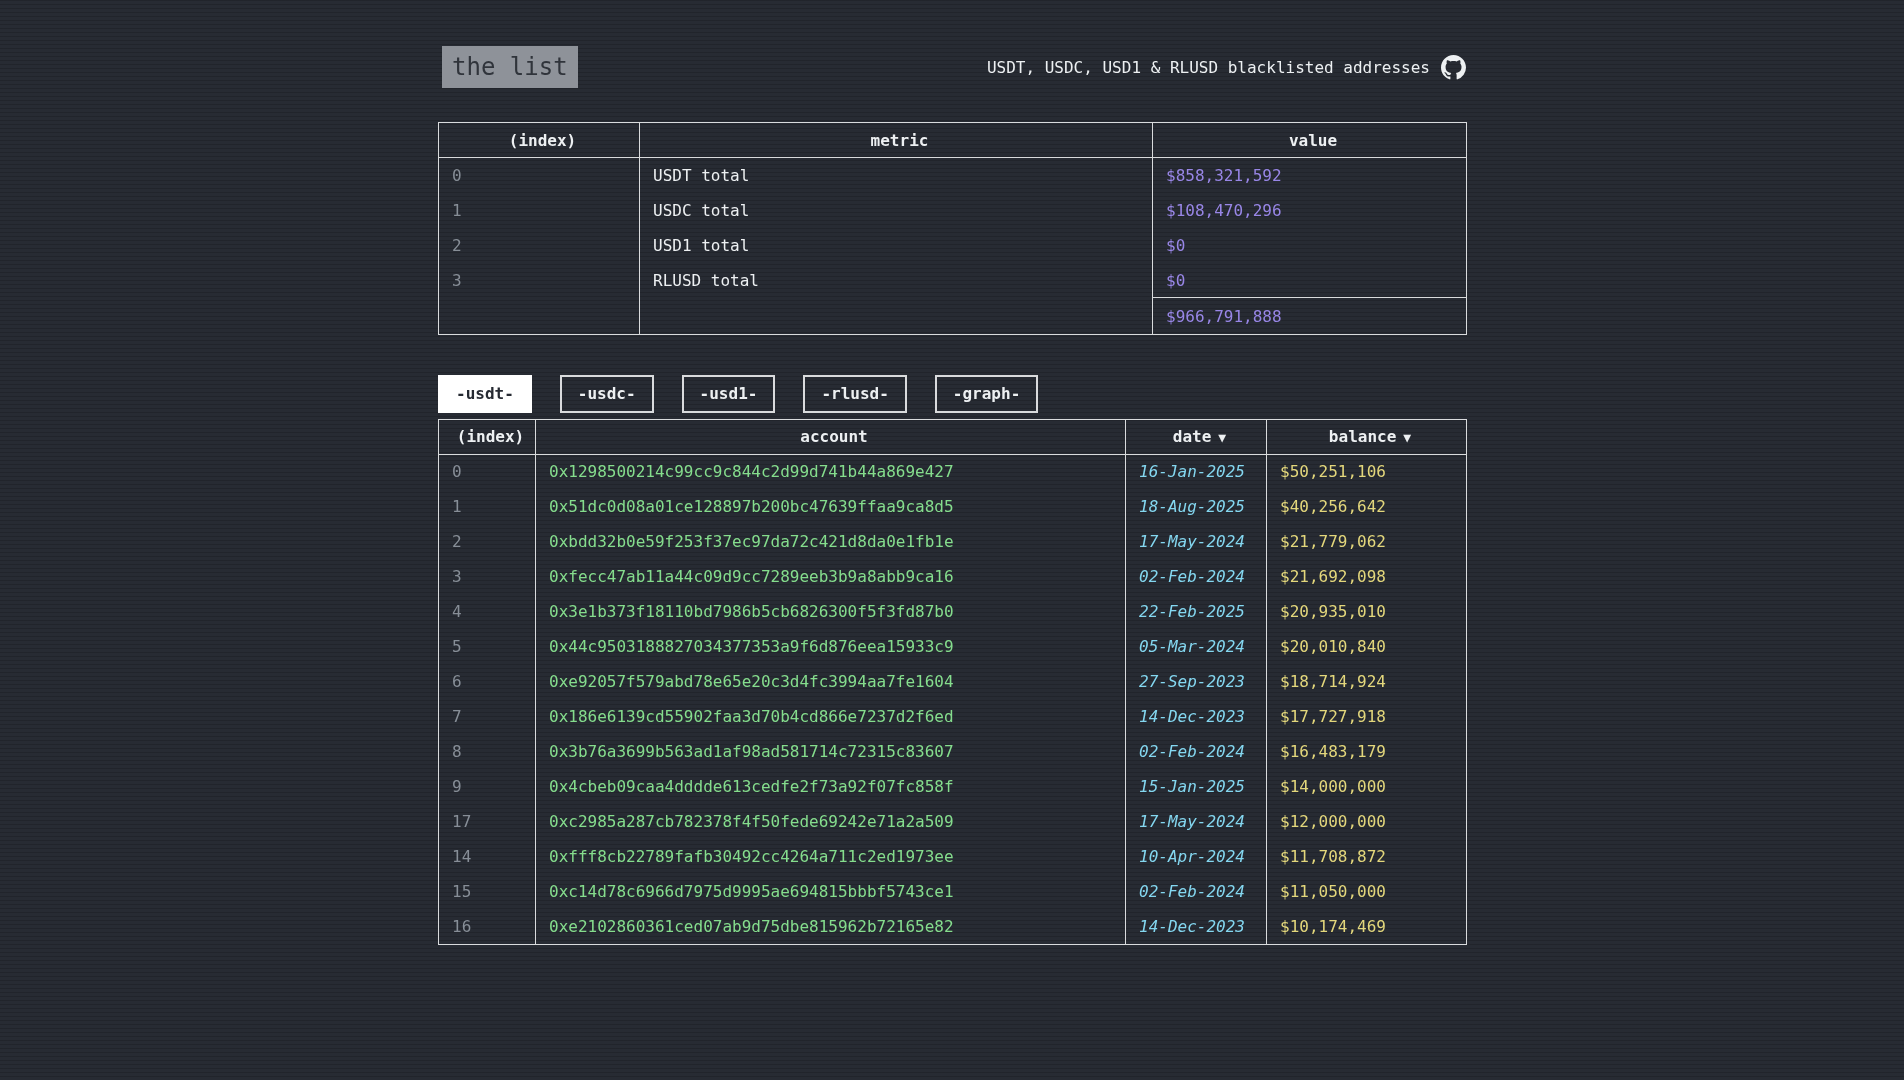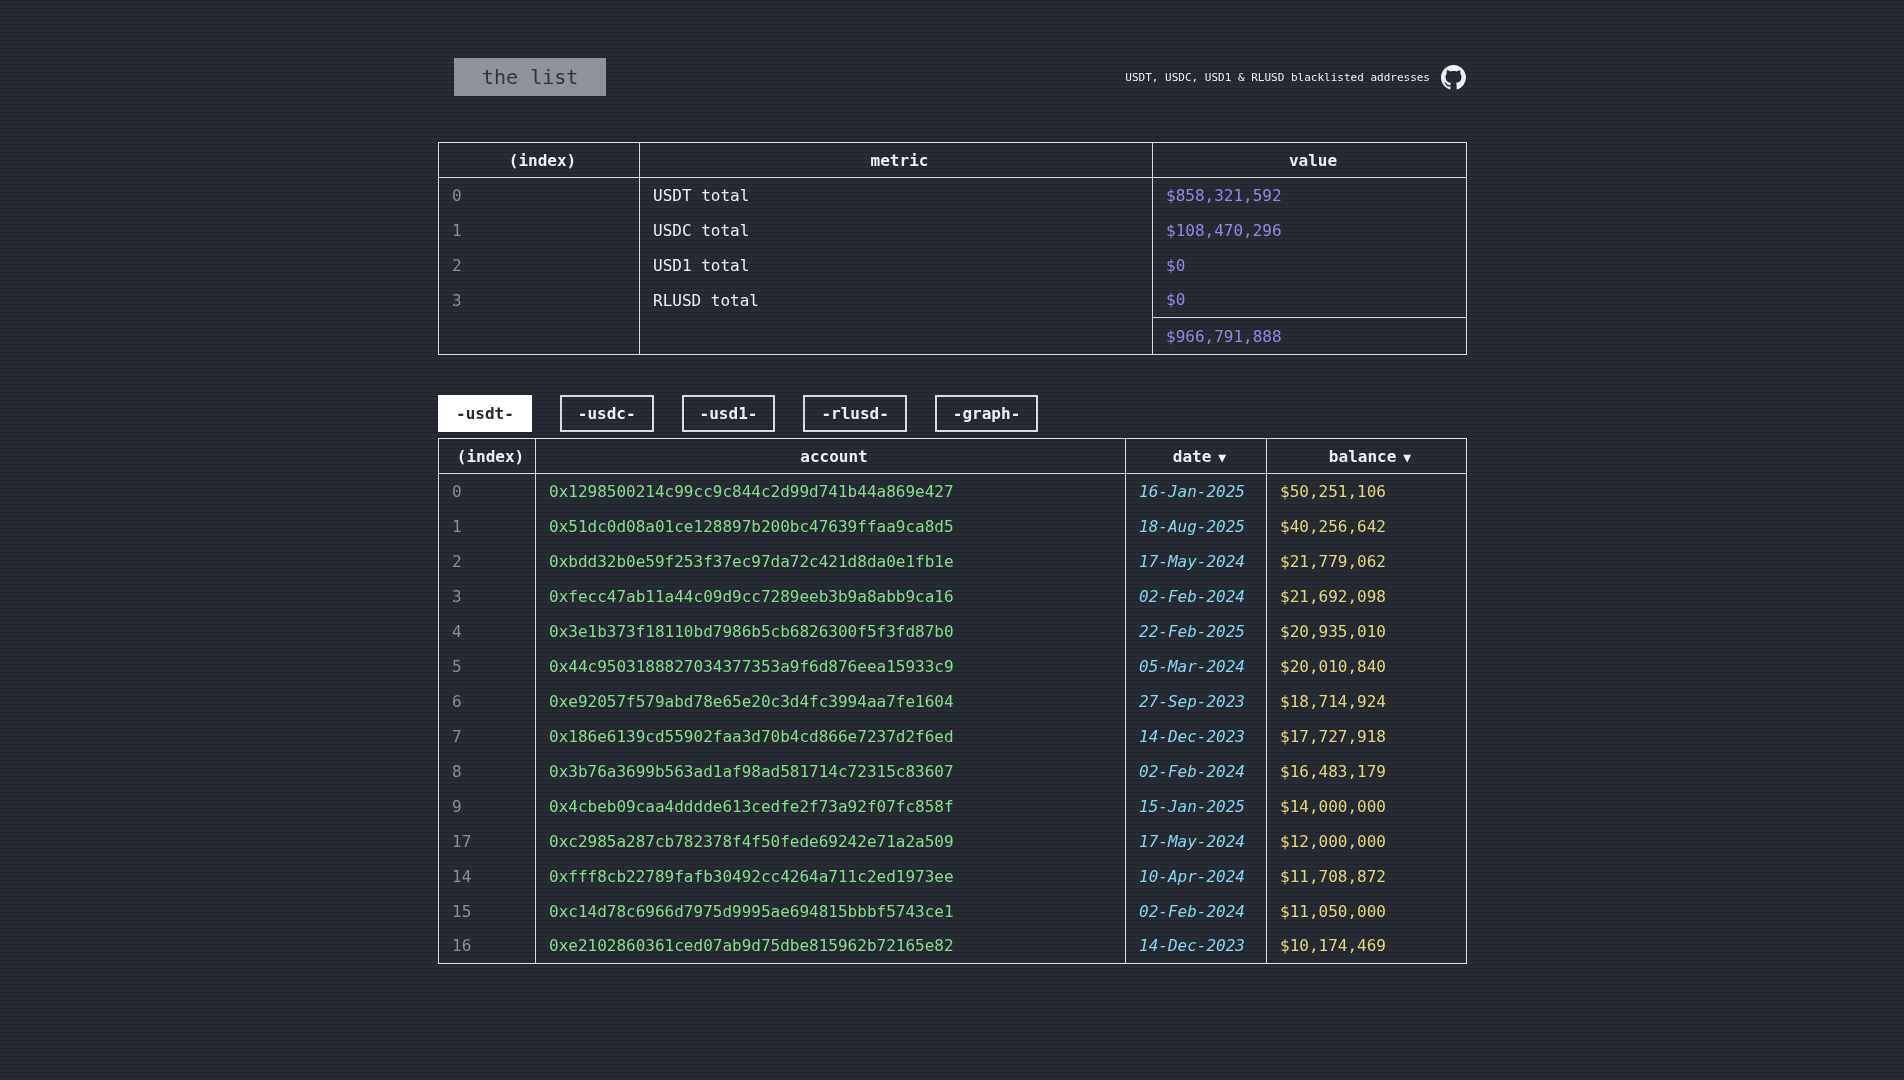--- a/index.html
+++ b/index.html
@@ -12,24 +12,24 @@
   body{
     width:1904px;height:1080px;overflow:hidden;
     background-color:var(--bg);
     background-image:repeating-linear-gradient(180deg, rgba(0,0,0,0.16) 0px, rgba(0,0,0,0.16) 1px, transparent 1px, transparent 4px);
     font-family:"DejaVu Sans Mono","Liberation Mono",monospace;
     color:var(--text);
     -webkit-font-smoothing:antialiased;
   }
   .container{width:1028px;margin:0 auto;padding-top:42px;}
   .header-row{display:flex;justify-content:space-between;align-items:center;margin-bottom:30px;}
-  .title{display:inline-block;margin:16px;font-size:20px;font-weight:normal;
-         background:var(--title-bg);color:var(--title-text);padding:8px 28px;line-height:1.1;}
+  .title{display:inline-block;margin:4px;font-size:24px;font-weight:normal;
+         background:var(--title-bg);color:var(--title-text);padding:8px 10px;line-height:1.1;}
   .subtitle-wrap{display:flex;align-items:center;gap:11px;}
-  .subtitle{font-size:11px;color:var(--text);}
+  .subtitle{font-size:16px;color:var(--text);}
   .gh-link{display:flex;align-items:center;color:var(--text);cursor:pointer;}
   table.tbl{border-collapse:collapse;table-layout:fixed;width:1028px;
             border:1px solid var(--border);}
   table.tbl th, table.tbl td{
     padding:0 6px 0 13px;height:35px;vertical-align:middle;
     font-size:16px;text-align:left;white-space:nowrap;overflow:hidden;
   }
   table.tbl th{font-weight:bold;color:var(--text);border-bottom:1px solid var(--border);text-align:center;}
   table.tbl th + th, table.tbl td + td{border-left:1px solid var(--border);}
   .idx{color:var(--muted);}

